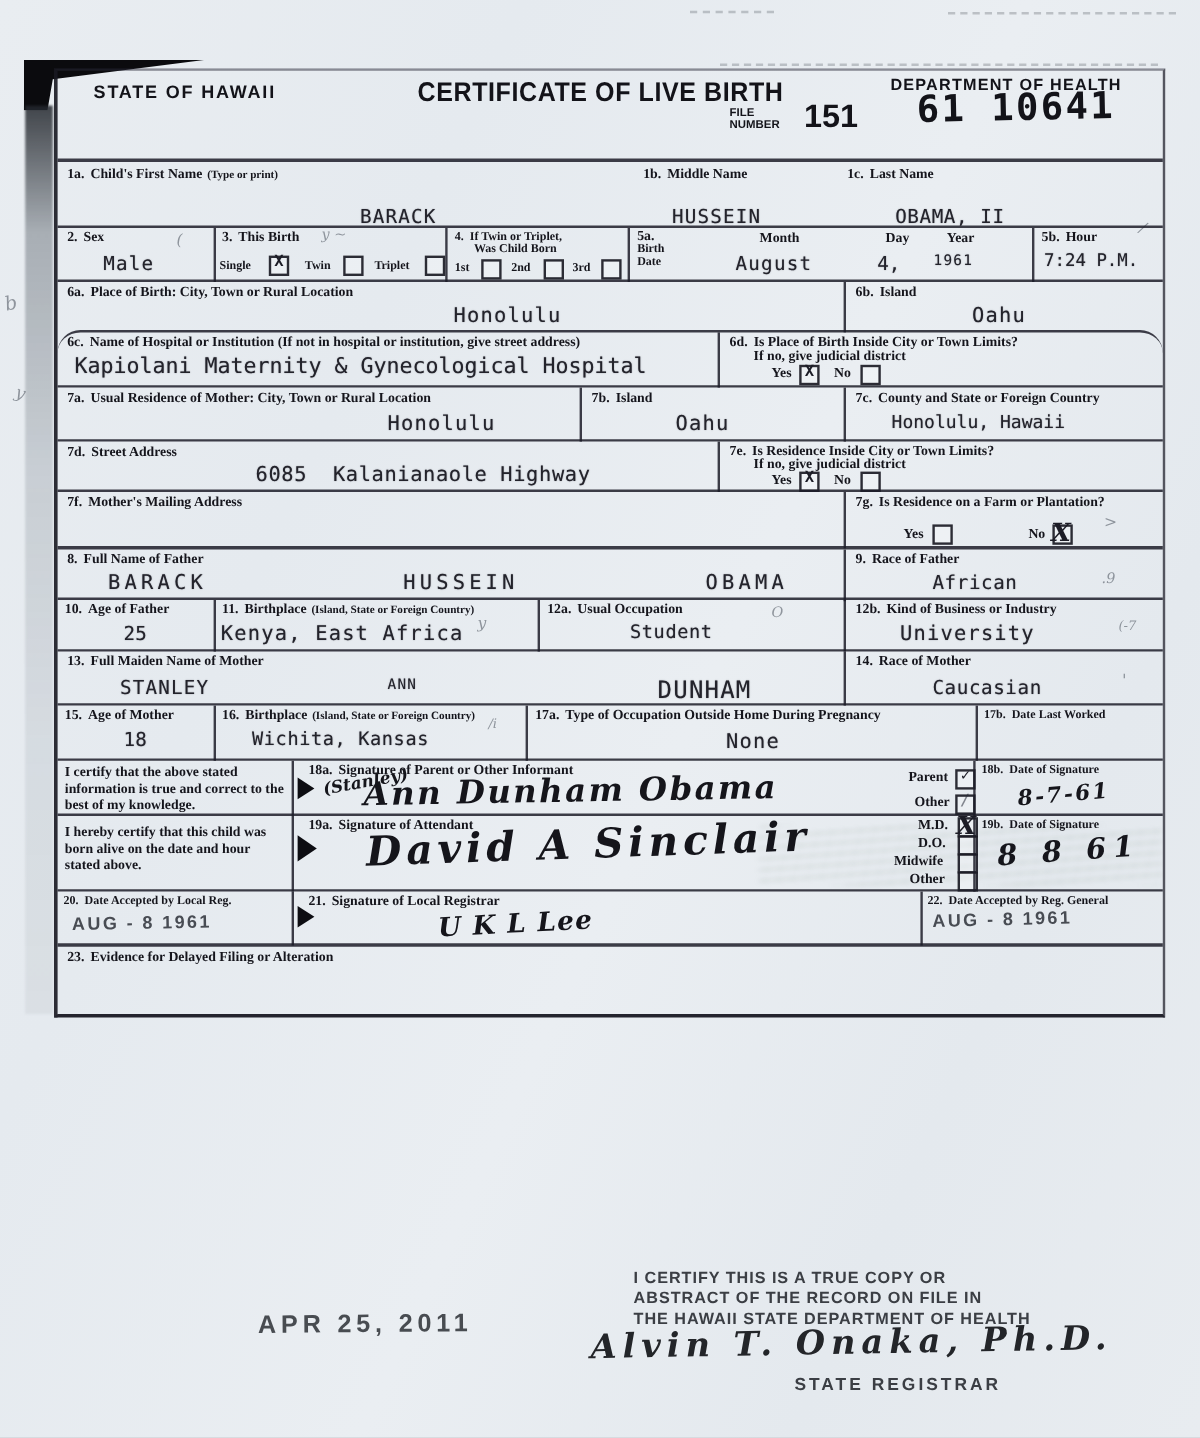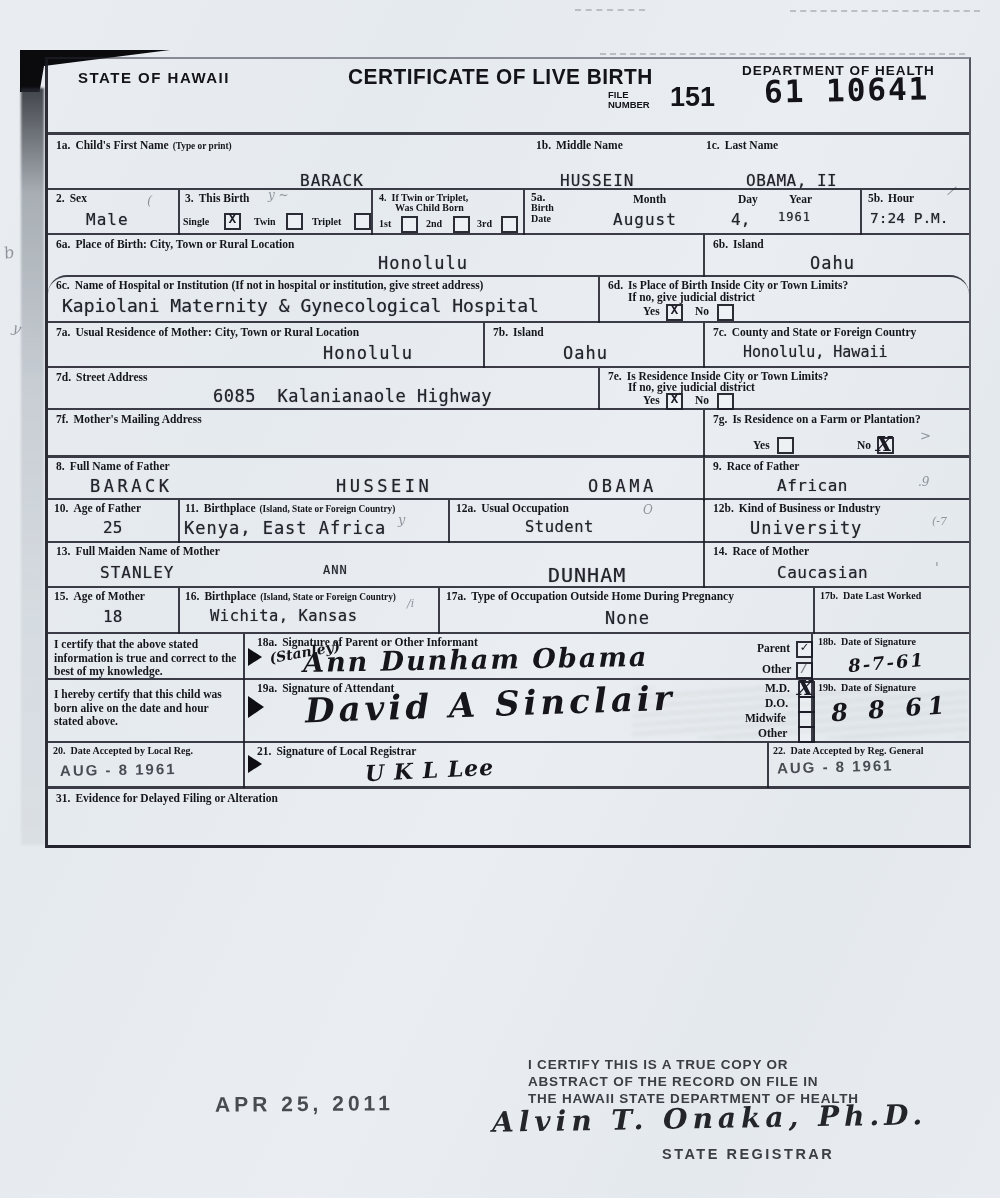--- a/index.html
+++ b/index.html
@@ -309,21 +309,21 @@
         <span class="arrow" style="left:3px;top:12px;"></span>
         <span class="script" style="left:120px;top:14px;font-size:22px;letter-spacing:1px;transform:rotate(-3deg);">U K L Lee</span>
       </div>
       <div class="cell" style="left:719px;width:202px;">
         <div class="lab sm" style="left:4px;top:2px;"><span class="fnum">22.</span><span>Date Accepted by Reg. General</span></div>
         <span class="stamp" style="left:8px;top:15px;font-size:15px;transform:rotate(-1.5deg);">AUG - 8 1961</span>
       </div>
     </div>
 
     <div class="row thick" style="top:727px;height:59px;">
-      <div class="lab" style="left:8px;top:3px;"><span class="fnum">31.</span><span>Evidence for Delayed Filing or Alteration</span></div>
+      <div class="lab" style="left:8px;top:3px;"><span class="fnum">23.</span><span>Evidence for Delayed Filing or Alteration</span></div>
       <span class="val" style="left:300px;top:25px;font-size:15px;"></span>
     </div>
   </div>
 
   <span class="stamp" style="left:215px;top:1092px;font-size:21px;letter-spacing:4px;color:rgba(44,47,53,.85);transform:rotate(-.5deg);">APR 25, 2011</span>
 
   <div class="footer-cert" style="left:528px;top:1056px;">
     <div>I CERTIFY THIS IS A TRUE COPY OR</div>
     <div>ABSTRACT OF THE RECORD ON FILE IN</div>
     <div>THE HAWAII STATE DEPARTMENT OF HEALTH</div>

